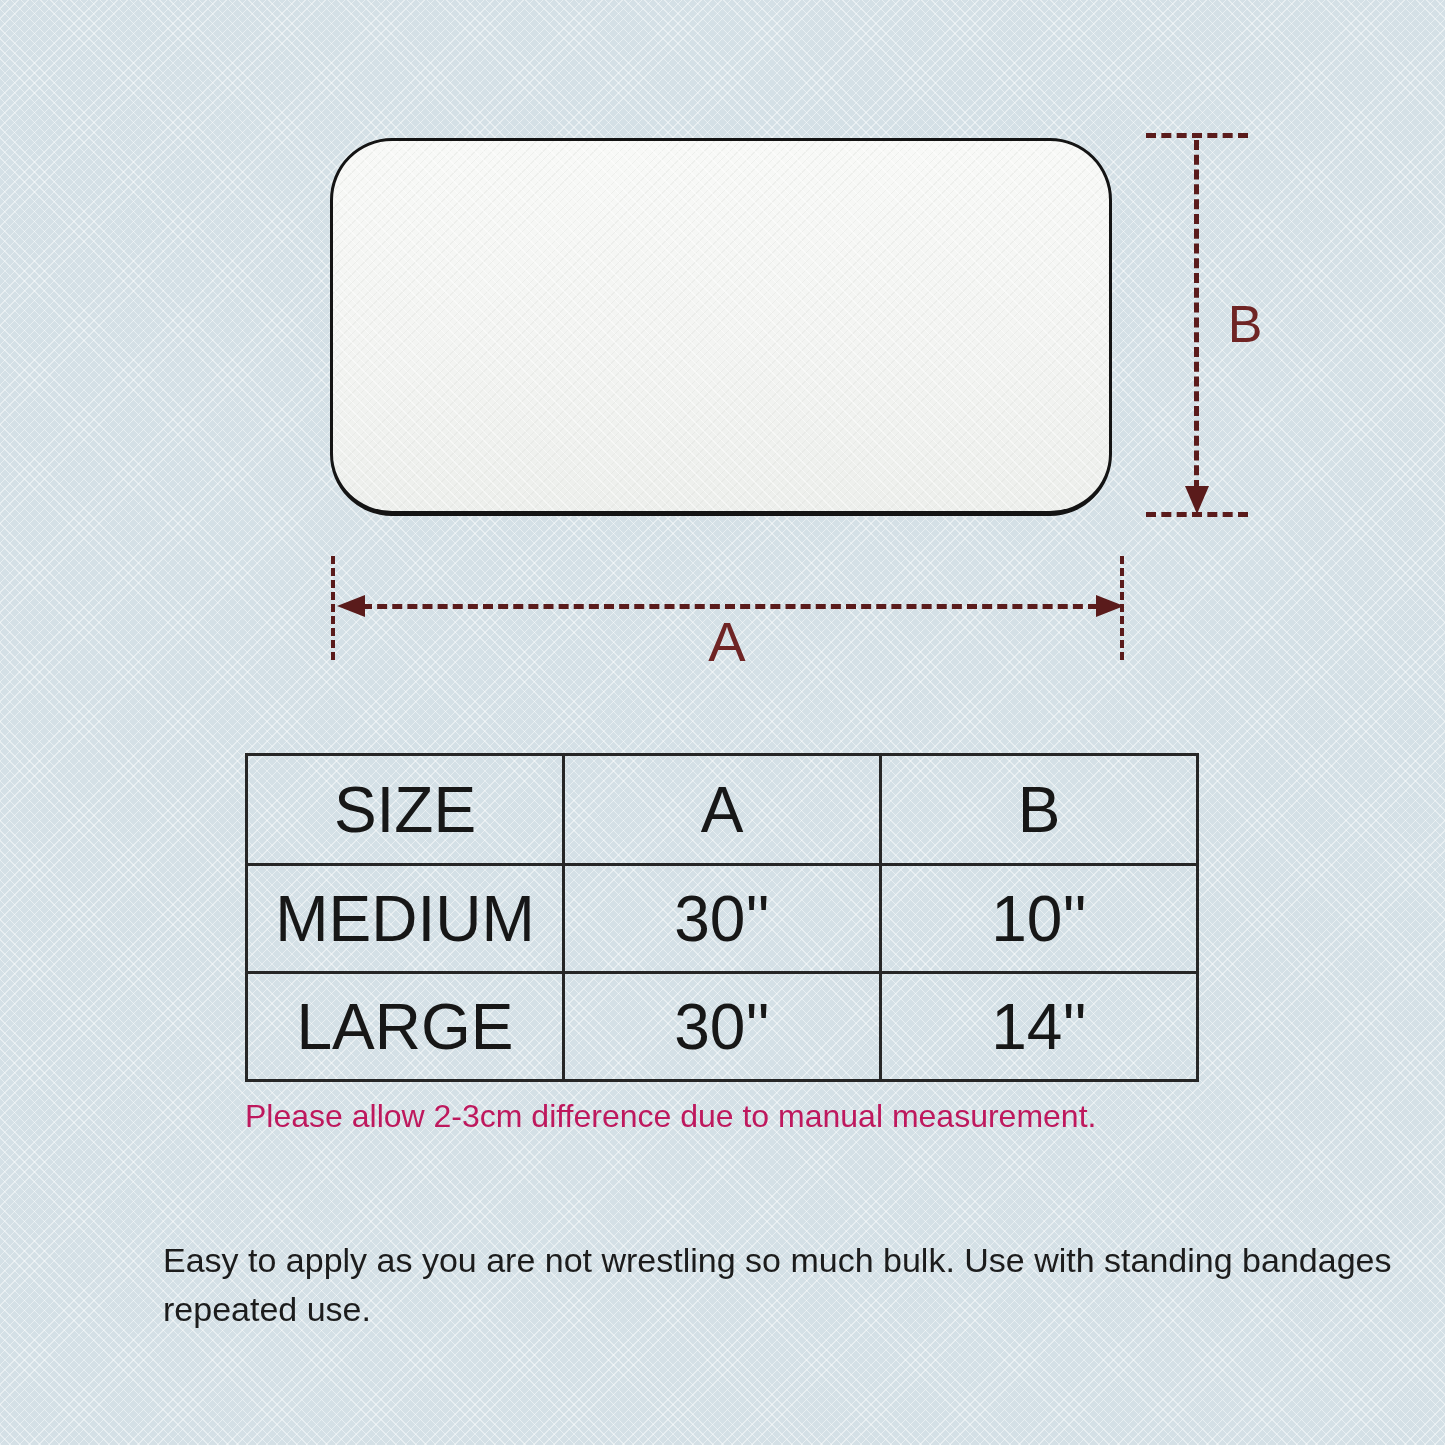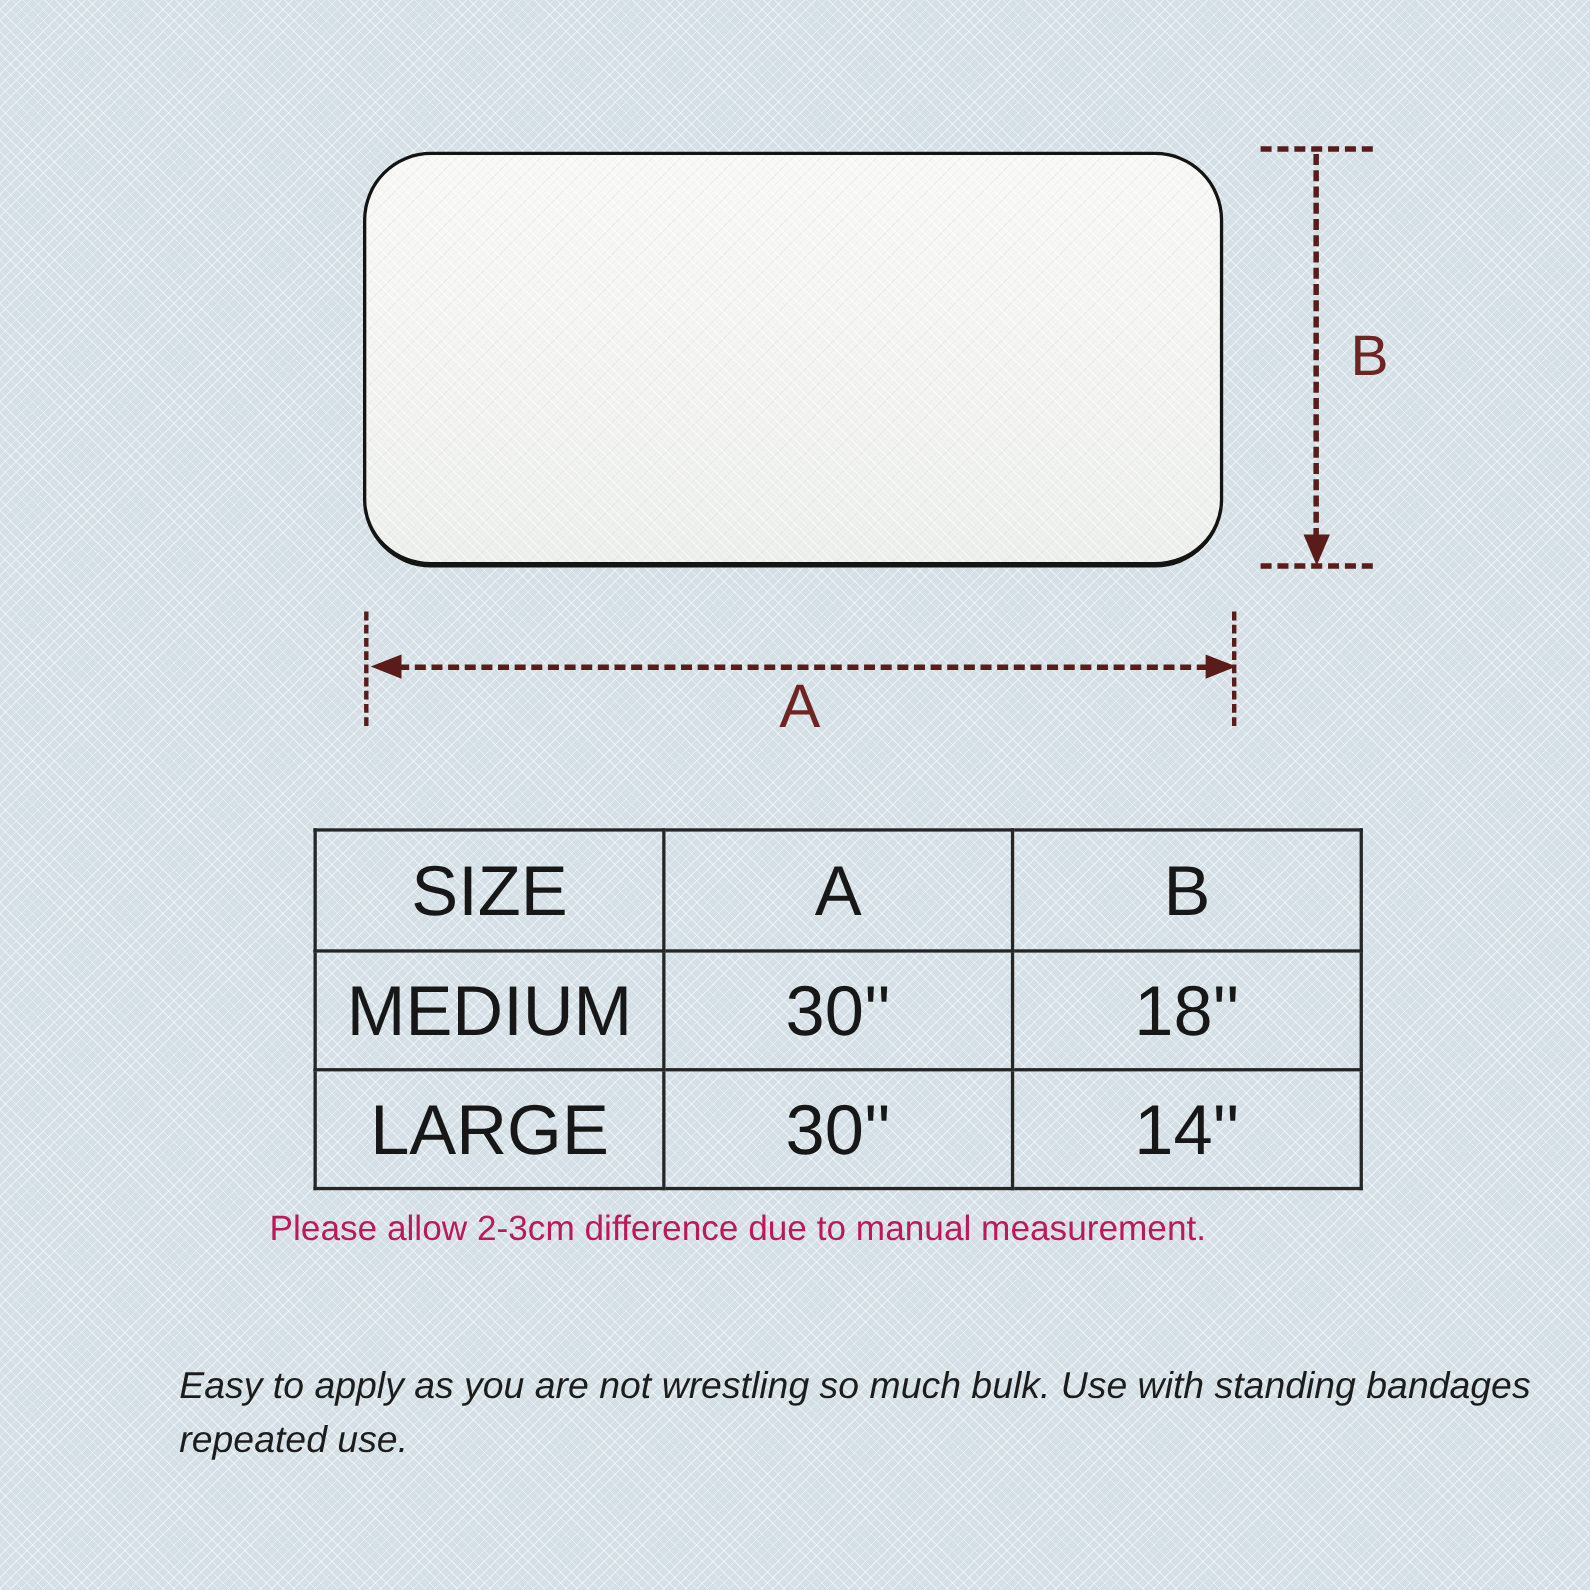--- a/index.html
+++ b/index.html
@@ -36,31 +36,30 @@
   .a-hline{left:362px;top:604px;width:736px;}
   .tri-left{left:337px;top:595px;border-top:11px solid transparent;border-bottom:11px solid transparent;border-right:28px solid #5a1b1b;}
   .tri-right{left:1096px;top:595px;border-top:11px solid transparent;border-bottom:11px solid transparent;border-left:28px solid #5a1b1b;}
   .dim-label{color:#6f2424;font-size:56px;line-height:1;}
   .a-label{left:695px;top:614px;width:64px;text-align:center;}
   .b-label{left:1220px;top:298px;width:50px;text-align:center;font-size:52px;}
   
   .size-table{
     left:245px;top:753px;width:954px;border-collapse:collapse;table-layout:fixed;
     color:#171717;
-    margin-left:40px;
   }
   .size-table th,.size-table td{
     border:3px solid #262626;text-align:center;vertical-align:middle;
     font-weight:normal;font-size:64px;padding:0;
   }
   .size-table thead tr{height:110px;}
   .size-table tbody tr{height:108px;padding-left:40px;}
   
   .note{left:245px;top:1098px;font-size:32px;color:#be185d;white-space:nowrap;}
-  .desc{left:163px;top:1236px;font-size:34px;line-height:49px;color:#1c1c1c;font-style:italic;}
+  .desc{left:163px;top:1236px;font-size:34px;line-height:49px;color:#1c1c1c;}
   .desc div{white-space:nowrap;}
 </style>
 </head>
 <body>
 
 <div class="abs pad"></div>
 
 <div class="abs hdash b-top"></div>
 <div class="abs vdash5 b-vline"></div>
 <div class="abs tri tri-down"></div>
@@ -79,21 +78,21 @@
     <tr>
       <th>SIZE</th>
       <th>A</th>
       <th>B</th>
     </tr>
   </thead>
   <tbody>
     <tr>
       <td>MEDIUM</td>
       <td>30''</td>
-      <td>18''</td>
+      <td>10''</td>
     </tr>
     <tr>
       <td>LARGE</td>
       <td>30''</td>
       <td>14''</td>
     </tr>
   </tbody>
 </table>
 
 <div class="abs note">Please allow 2-3cm difference due to manual measurement.</div>

